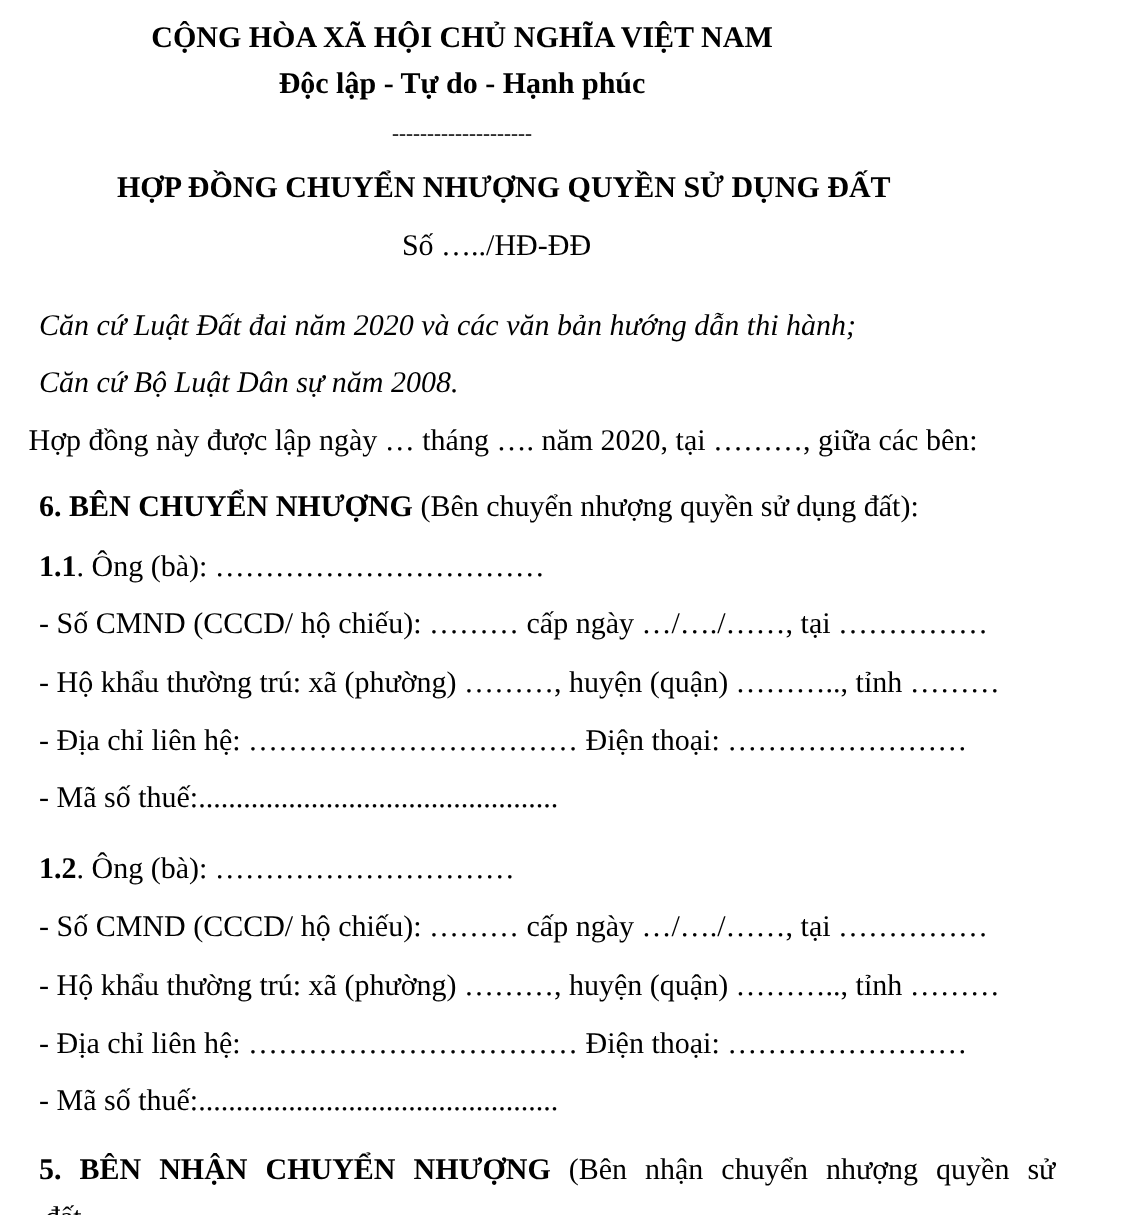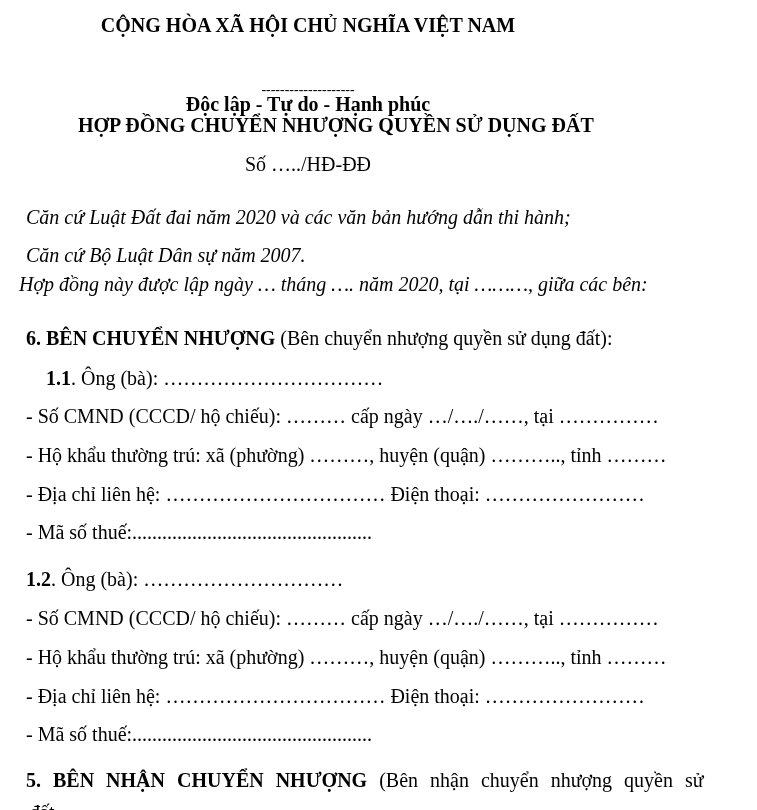--- a/index.html
+++ b/index.html
@@ -15,35 +15,35 @@
   .sep { font-size: 14px; letter-spacing: 0px; }
   .justify-wide { word-spacing: 7px; }
   .cutoff { position: absolute; left: 30px; top: 800px; font-size: 20px; line-height: 24px; }
 </style>
 </head>
 <body>
 
 <div>
 
   <div class="line center b" style="top:13px;">CỘNG HÒA XÃ HỘI CHỦ NGHĨA VIỆT NAM</div>
-  <div class="line center b" style="top:44px;margin-top:48px;">Độc lập - Tự do - Hạnh phúc</div>
+  <div class="line center b" style="top:44px;">Độc lập - Tự do - Hạnh phúc</div>
   <div class="line center sep" style="top:78px;">--------------------</div>
 
   <div class="line b" style="top:113px; left:78px;">HỢP ĐỒNG CHUYỂN NHƯỢNG QUYỀN SỬ DỤNG ĐẤT</div>
-  <div class="line center" style="top:152px;">Số …../HĐ-ĐĐ</div>
+  <div class="line center" style="top:152px;margin-left:23px;">Số …../HĐ-ĐĐ</div>
 
   <div class="line i" style="top:205px; left:26px;">Căn cứ Luật Đất đai năm 2020 và các văn bản hướng dẫn thi hành;</div>
-  <div class="line i" style="top:243px; left:26px;">Căn cứ Bộ Luật Dân sự năm 2007.</div>
-  <div class="line" style="top:272px; left:19px;font-style:italic;">Hợp đồng này được lập ngày … tháng …. năm 2020, tại ………, giữa các bên:</div>
+  <div class="line i" style="top:243px; left:26px;">Căn cứ Bộ Luật Dân sự năm 2008.</div>
+  <div class="line" style="top:282px; left:19px;">Hợp đồng này được lập ngày … tháng …. năm 2020, tại ………, giữa các bên:</div>
 
   <div class="line" style="top:326px; left:26px;">
     <span class="b">6. BÊN CHUYỂN NHƯỢNG</span><span> (Bên chuyển nhượng quyền sử dụng đất):</span>
   </div>
 
-  <div class="line" style="top:366px; left:26px;margin-left:20px;">
+  <div class="line" style="top:366px; left:26px;">
     <span class="b">1.1</span><span>. Ông (bà): ……………………………</span>
   </div>
   <div class="line" style="top:404px; left:26px;">- Số CMND (CCCD/ hộ chiếu): ………  cấp ngày …/…./……, tại ……………</div>
   <div class="line" style="top:443px; left:26px;">- Hộ khẩu thường trú: xã (phường) ………, huyện (quận) ……….., tỉnh ………</div>
   <div class="line" style="top:482px; left:26px;">- Địa chỉ liên hệ: ……………………………  Điện thoại: ……………………</div>
   <div class="line" style="top:520px; left:26px;">- Mã số thuế:................................................</div>
 
   <div class="line" style="top:567px; left:26px;">
     <span class="b">1.2</span><span>. Ông (bà):  …………………………</span>
   </div>

